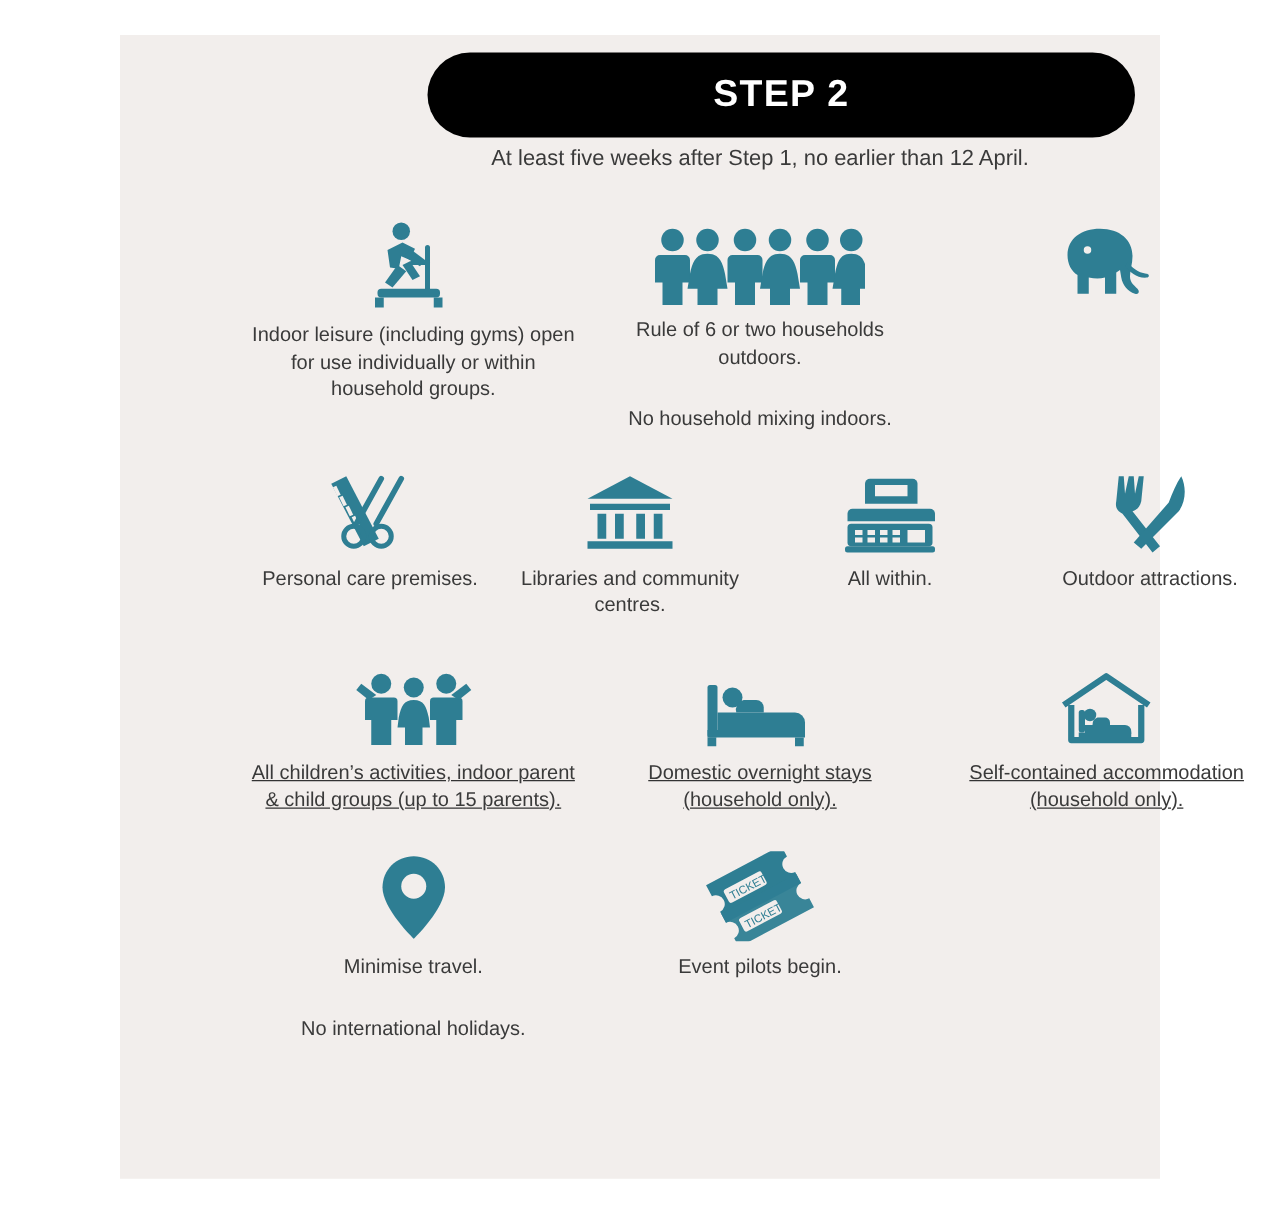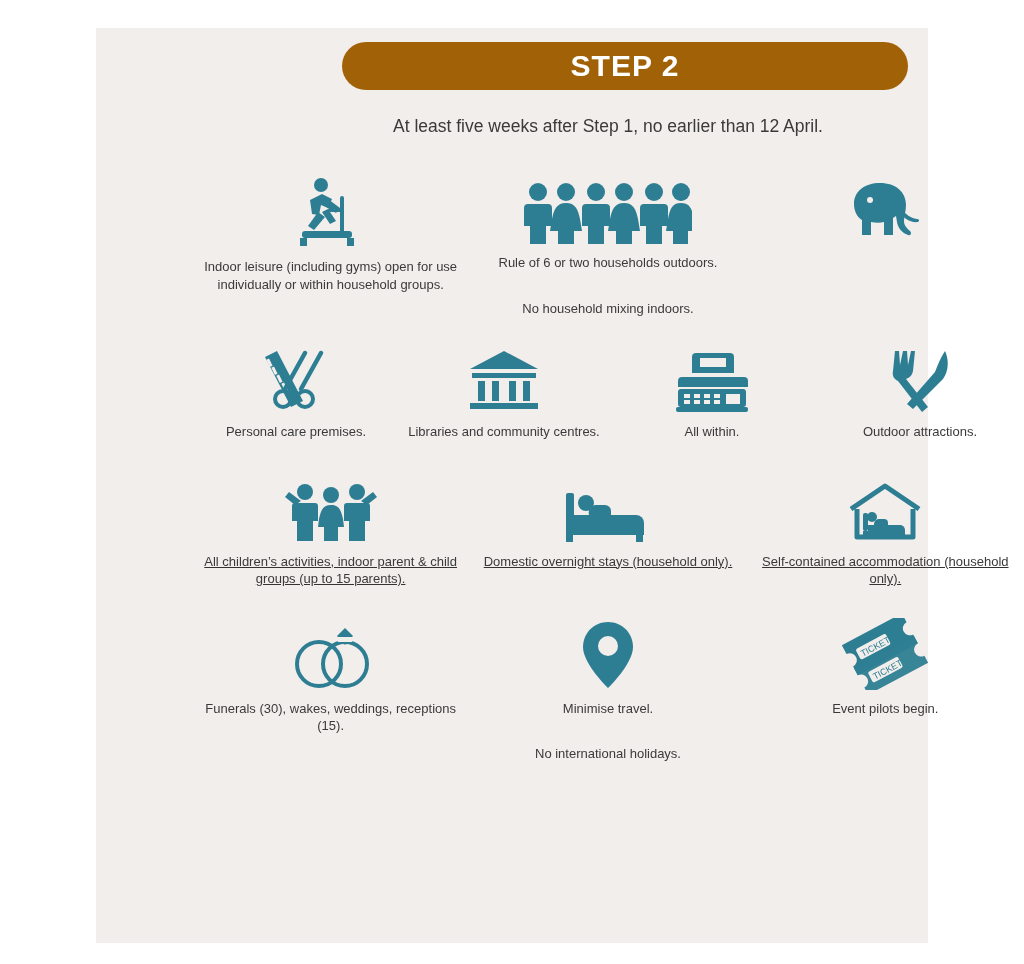--- a/index.html
+++ b/index.html
@@ -20,22 +20,22 @@
     top: 28px;
     width: 832px;
     height: 915px;
     background: #f2eeec;
   }
   .step-banner {
     position: absolute;
     left: 246px;
     top: 14px;
     width: 566px;
-    height: 48px;
-    background: #a16207;
+    height: 68px;
+    background: #000000;
     border-radius: 34px;
     display: flex;
     align-items: center;
     justify-content: center;
   }
   .step-banner-label {
     color: #ffffff;
     font-size: 30px;
     font-weight: bold;
     letter-spacing: 1px;
@@ -68,21 +68,21 @@
   }
   .icon-wrap {
     height: 76px;
     display: flex;
     align-items: flex-end;
     justify-content: center;
     margin-bottom: 10px;
   }
   .caption {
     text-align: center;
-    font-size: 13px;
+    font-size: 16px;
     line-height: 1.35;
     color: #3a3a3a;
     max-width: 260px;
   }
   .caption .sub {
     display: block;
     margin-top: 28px;
   }
   
   .row1 .cell { width: 277.33px; }
@@ -324,35 +324,20 @@
             </g>
           </svg>
         </div>
         <div class="caption">Self-contained accommodation (household only).</div>
       </div>
 
     </div>
 
     <div class="row row4">
 
-      <div class="cell">
-        <div class="icon-wrap">
-          <svg width="88" height="72" viewBox="0 0 88 72">
-            <g class="teal-stroke" stroke-width="4">
-              <circle cx="32" cy="46" r="22"></circle>
-              <circle cx="58" cy="46" r="22"></circle>
-            </g>
-            <g class="teal">
-              <path d="M58 10 l8 8 l-8 9 l-8 -9 z"></path>
-              <path d="M49 19 h18 l-2 5 h-14 z" fill="#f2eeec"></path>
-            </g>
-          </svg>
-        </div>
-        <div class="caption">Funerals (30), wakes, weddings, receptions (15).</div>
-      </div>
 
       <div class="cell">
         <div class="icon-wrap">
           <svg width="56" height="70" viewBox="0 0 56 70">
             <g class="teal">
               <path d="M28 2 C14 2 3 13 3 27 C3 44 28 68 28 68 C28 68 53 44 53 27 C53 13 42 2 28 2 Z"></path>
               <circle cx="28" cy="26" r="10" fill="#f2eeec"></circle>
             </g>
           </svg>
         </div>

